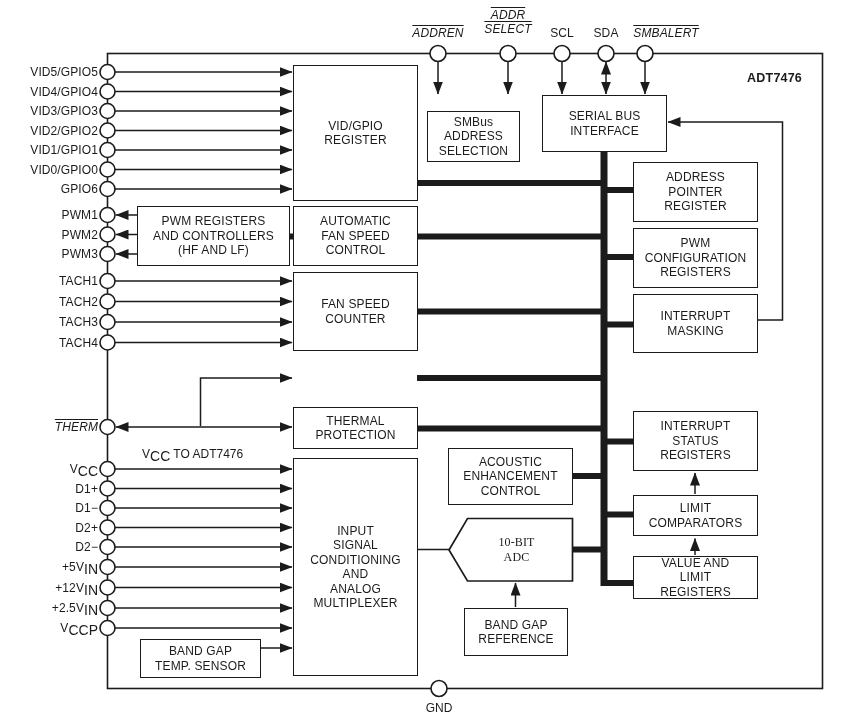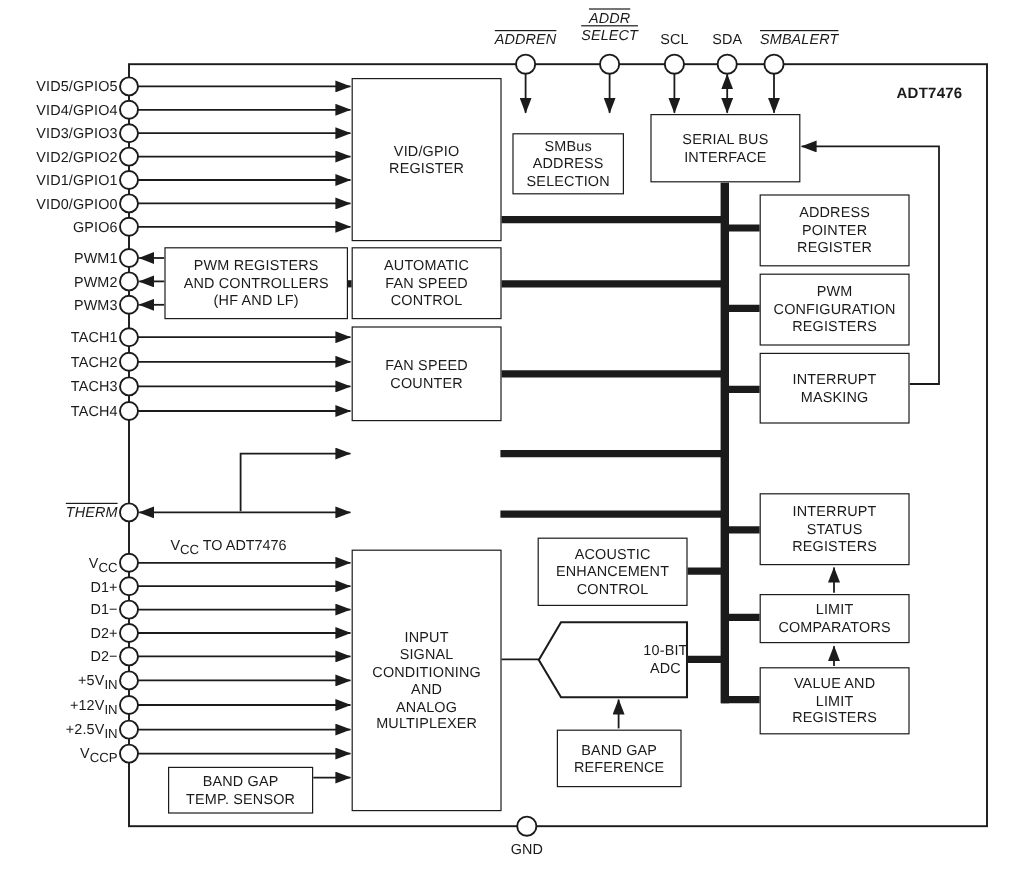--- a/index.html
+++ b/index.html
@@ -7,33 +7,33 @@
     position:relative;width:855px;height:724px;background:#fff;overflow:hidden;
     font-family:"Liberation Sans","DejaVu Sans",sans-serif;color:#1b1b1b;
   }
   #diagram-svg{position:absolute;left:0;top:0;z-index:1;}
   .blk{
     position:absolute;box-sizing:border-box;border:1.7px solid #1b1b1b;background:#fff;
     display:flex;align-items:center;justify-content:center;text-align:center;
     white-space:pre-line;font-size:12px;line-height:14.5px;letter-spacing:.15px;z-index:3;
   }
   .adc-lbl{
-    position:absolute;z-index:3;display:flex;align-items:center;justify-content:flex-end;
-    text-align:center;white-space:pre-line;font-size:12px;line-height:14.5px;letter-spacing:.15px;
+    position:absolute;z-index:3;display:flex;align-items:center;justify-content:center;
+    text-align:center;white-space:pre-line;font-size:12px;line-height:14.5px;letter-spacing:.15px;font-family:Liberation Serif, serif;
   }
   .pin{
     position:absolute;left:0;width:98px;height:16px;line-height:16px;text-align:right;
     font-size:12px;letter-spacing:.1px;z-index:3;
   }
   .toplbl{
     position:absolute;transform:translateX(-50%);text-align:center;font-size:12px;
     line-height:14px;letter-spacing:.1px;z-index:3;white-space:pre-line;
   }
   .ov{text-decoration:overline;font-style:italic;}
-  sub{font-size:11px;letter-spacing:0;}
+  sub{font-size:14px;letter-spacing:0;}
   .chiplbl{
     position:absolute;left:703px;top:71px;width:99px;text-align:right;
     font-weight:bold;font-size:12.5px;letter-spacing:.2px;z-index:3;
   }
   .gndlbl{position:absolute;left:439px;top:701px;transform:translateX(-50%);font-size:12px;z-index:3;}
   .vccnote{position:absolute;left:142px;top:447px;font-size:12px;z-index:3;}
 </style>
 </head>
 <body>
 
@@ -168,35 +168,37 @@
   <div class="blk" style="left:293px;top:206px;width:125px;height:60px"><span>AUTOMATIC
 FAN SPEED
 CONTROL</span></div>
   <div class="blk" style="left:633px;top:228px;width:125px;height:60px"><span>PWM
 CONFIGURATION
 REGISTERS</span></div>
   <div class="blk" style="left:293px;top:272px;width:125px;height:79px"><span>FAN SPEED
 COUNTER</span></div>
   <div class="blk" style="left:633px;top:294px;width:125px;height:59px"><span>INTERRUPT
 MASKING</span></div>
+  <div class="blk" style="left:293px;top:407px;width:125px;height:42px"><span>THERMAL
+PROTECTION</span></div>
   <div class="blk" style="left:293px;top:458px;width:125px;height:218px"><span>INPUT
 SIGNAL
 CONDITIONING
 AND
 ANALOG
 MULTIPLEXER</span></div>
   <div class="blk" style="left:448px;top:448px;width:125px;height:57px"><span>ACOUSTIC
 ENHANCEMENT
 CONTROL</span></div>
   <div class="blk" style="left:633px;top:411px;width:125px;height:60px"><span>INTERRUPT
 STATUS
 REGISTERS</span></div>
   <div class="blk" style="left:633px;top:495px;width:125px;height:41px"><span>LIMIT
 COMPARATORS</span></div>
-  <div class="blk" style="left:633px;top:556px;width:125px;height:56px"><span>VALUE AND
+  <div class="blk" style="left:633px;top:556px;width:125px;height:43px"><span>VALUE AND
 LIMIT
 REGISTERS</span></div>
   <div class="blk" style="left:464px;top:608px;width:104px;height:48px"><span>BAND GAP
 REFERENCE</span></div>
   <div class="blk" style="left:140px;top:639px;width:121px;height:39px"><span>BAND GAP
 TEMP. SENSOR</span></div>
 
   <div class="adc-lbl" style="left:460px;top:518px;width:113px;height:63px"><span>10-BIT
 ADC</span></div>
 

